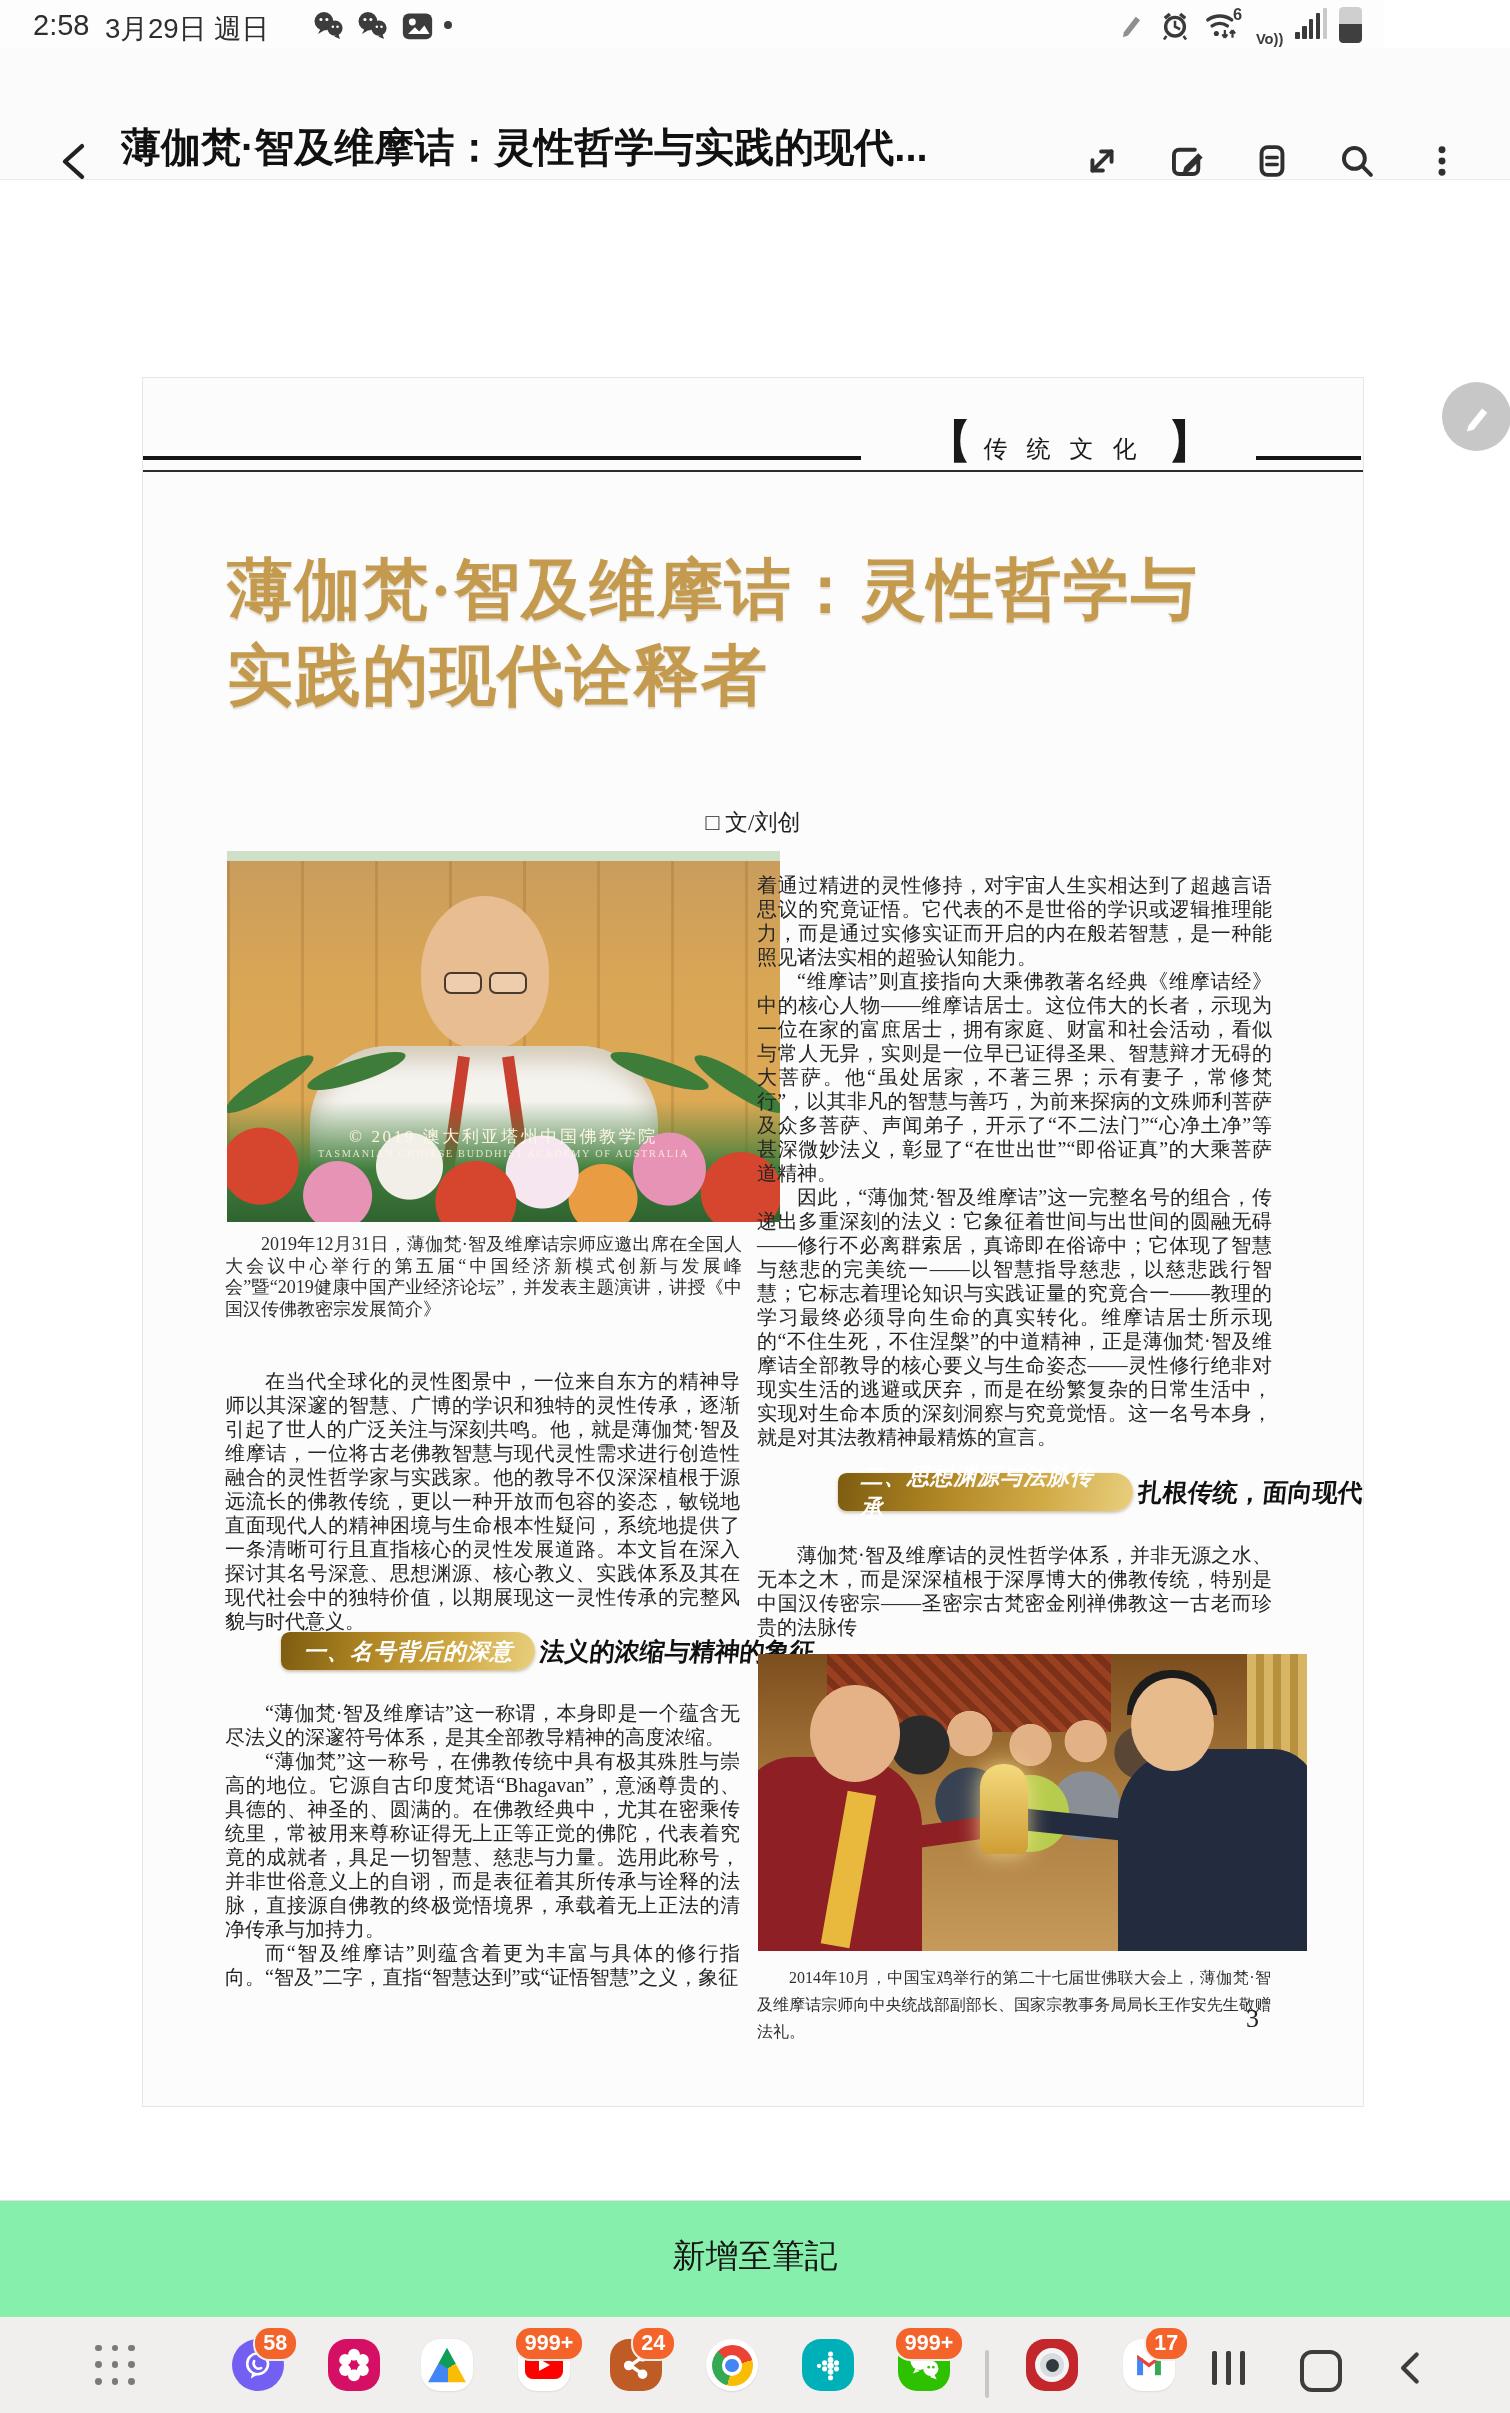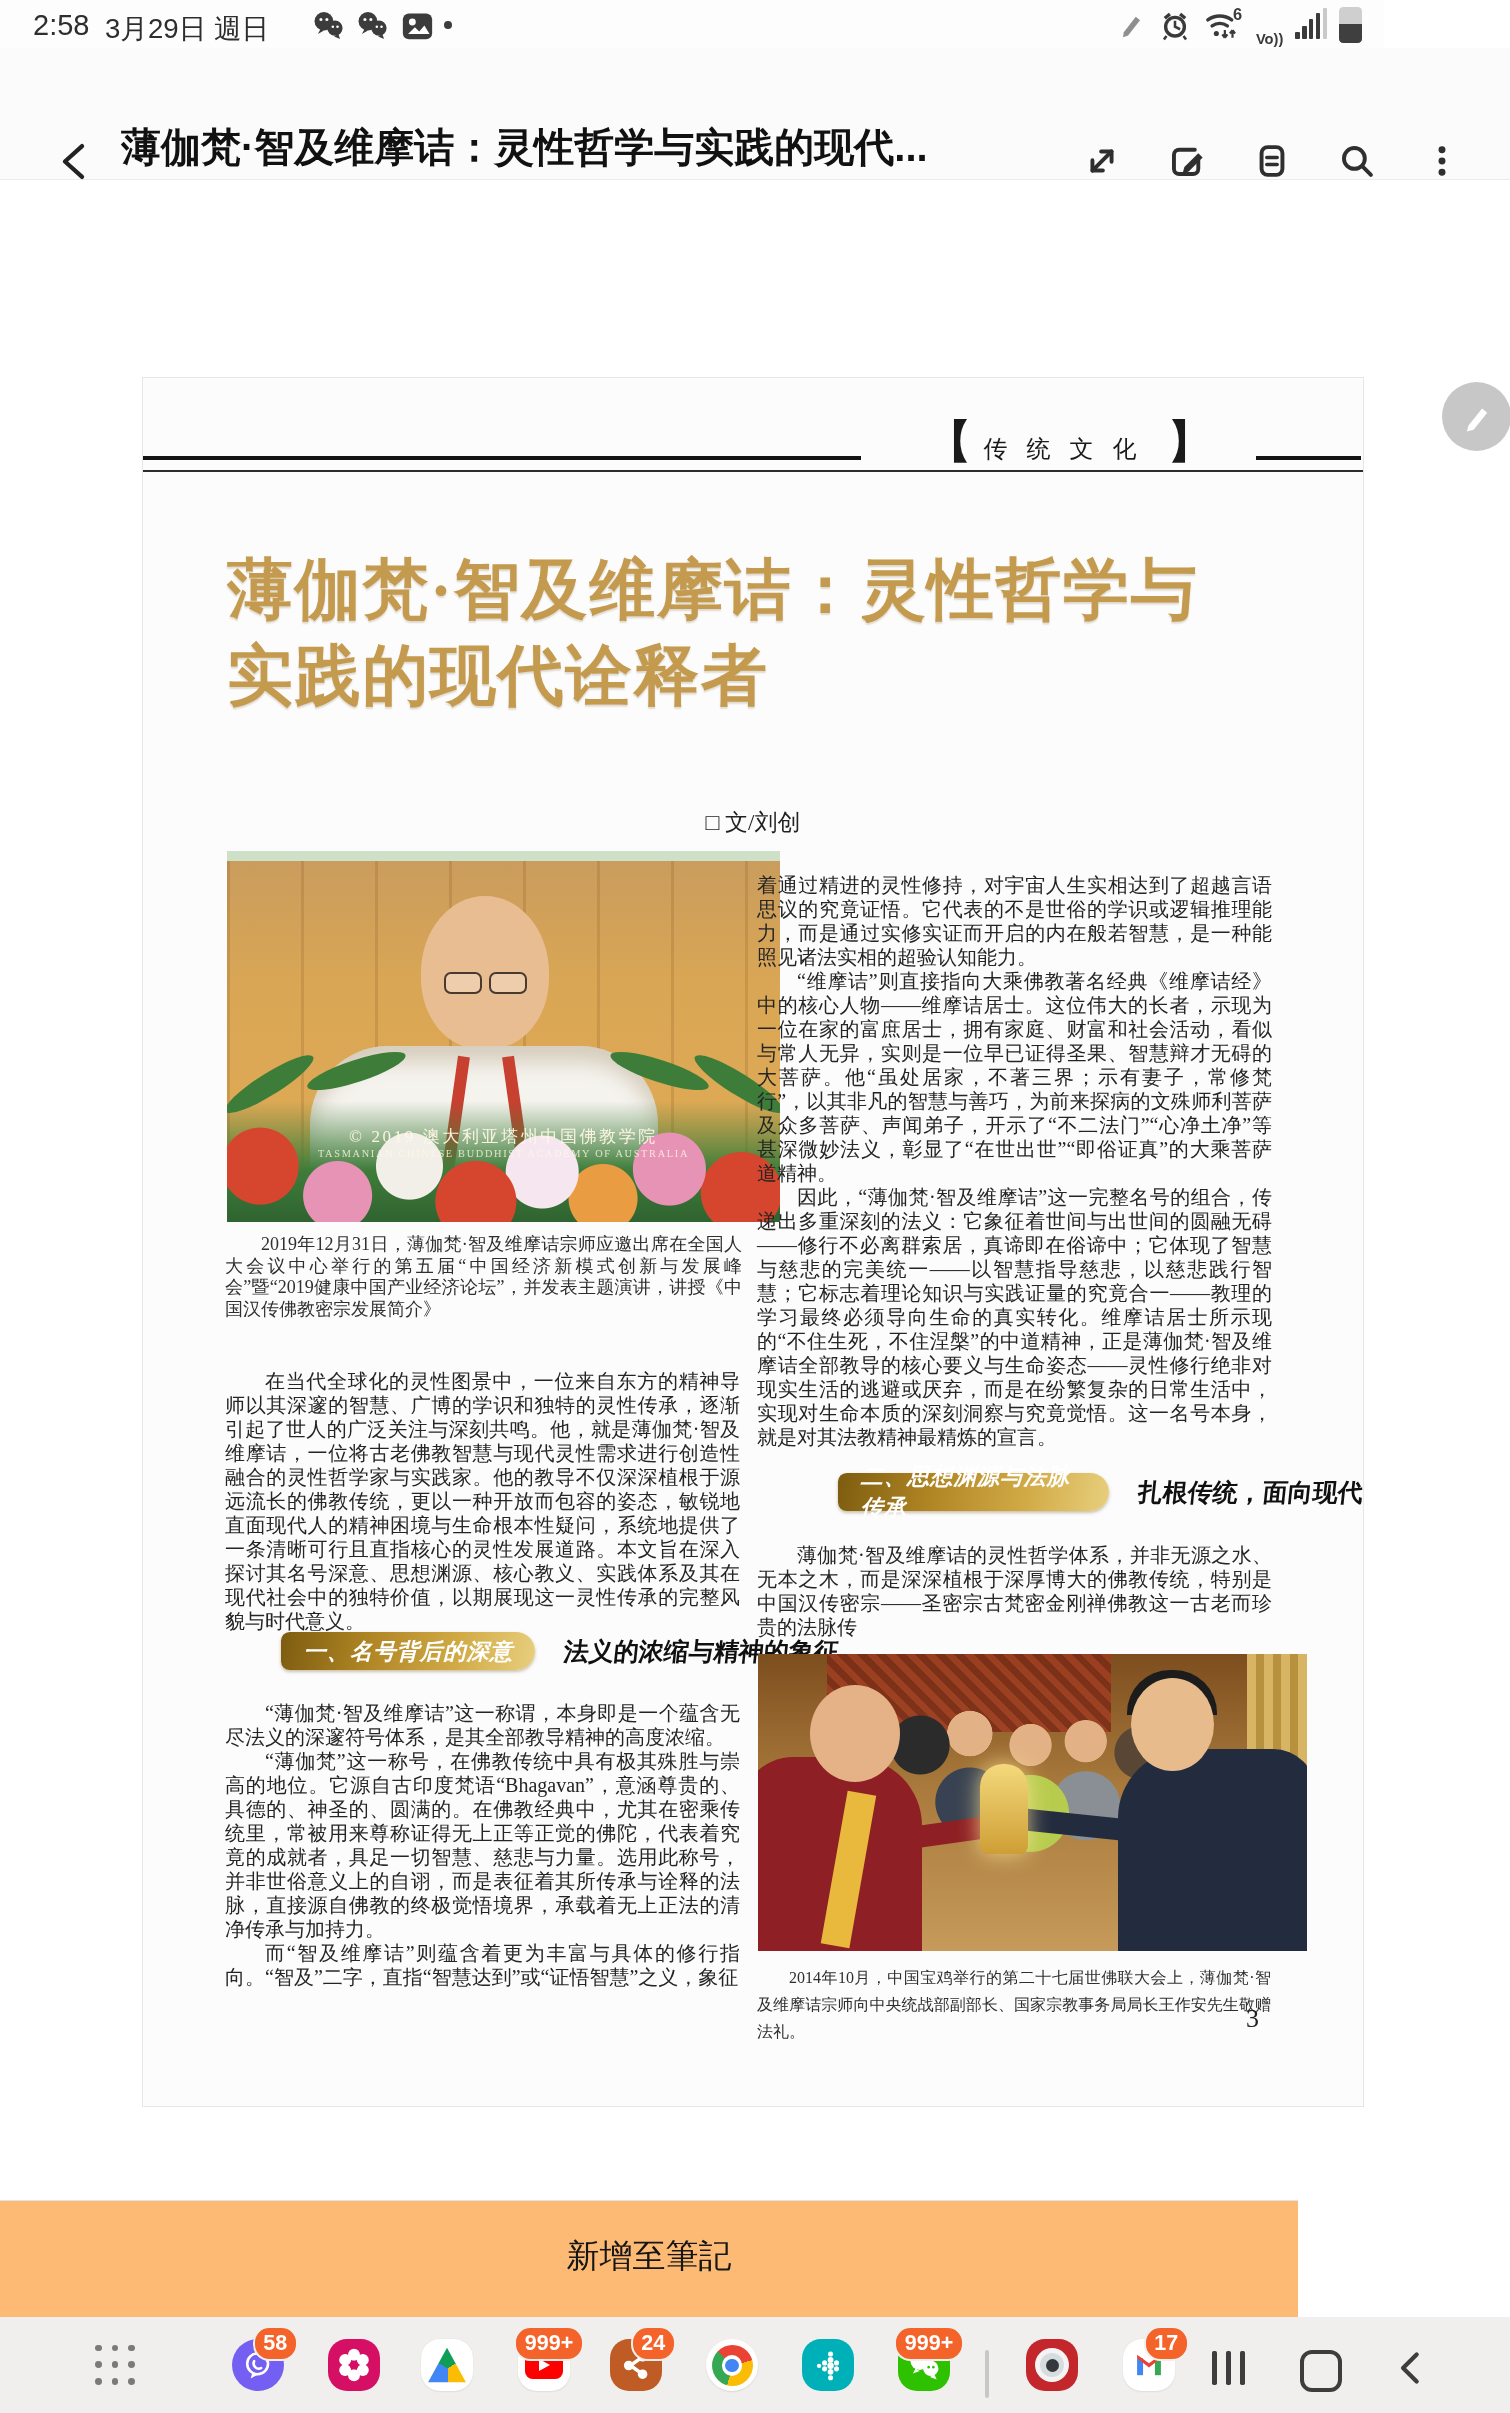--- a/index.html
+++ b/index.html
@@ -98,35 +98,35 @@
   .cap{position:absolute;font-size:18px;line-height:21.5px;color:#2f2f2f;text-align:justify;text-indent:2em;}
   .cap1{left:82px;top:856px;width:517px;}
   .cap2{left:614px;top:1586px;width:514px;font-size:16px;line-height:27px;}
   .col{position:absolute;font-size:20px;line-height:24px;color:#252525;text-align:justify;margin-top:20px;}
   .col p{margin:0;text-indent:2em;}
   .col p.noindent{text-indent:0;}
   .colL1{left:82px;top:971px;width:515px;}
   .colL2{left:82px;top:1303px;width:515px;}
   .colR1{left:614px;top:475px;width:515px;}
   .colRD{left:614px;top:1145px;width:515px;}
-  .badge-row{position:absolute;display:flex;align-items:center;gap:29px;}
+  .badge-row{position:absolute;display:flex;align-items:center;gap:5px;}
   .badge-row1{left:138px;top:1254px;}
   .badge-row2{left:695px;top:1095px;}
   .gold-pill{height:38px;display:flex;align-items:center;padding:0 22.4px;border-radius:8.6px 19px 19px 8.6px;
      background:linear-gradient(100deg,#7d5c10,#b08624 35%,#d2ab47 70%,#e8cf7e);
      color:#fff;font-weight:bold;font-size:22.4px;letter-spacing:0.9px;font-style:italic;
      font-family:"Liberation Sans",sans-serif;box-shadow:0 1.7px 3.4px rgba(100,70,10,.35);}
   .badge-sub{font-size:25px;font-weight:900;color:#101010;transform:skewX(-6deg);
      font-family:"Liberation Sans",sans-serif;letter-spacing:0px;white-space:nowrap;}
   .pagenum{position:absolute;left:1103px;top:1626px;font-size:26px;color:#222;}
   
   .fab{position:absolute;left:1442px;top:202px;width:69px;height:69px;border-radius:50%;background:#c7c7c7;
        display:flex;align-items:center;justify-content:center;}
   
-  .note-bar{position:absolute;left:0;top:2200px;width:1298px;height:117px;background:#fdba74;border-top:0.9px solid #e4e2e0;}
+  .note-bar{position:absolute;left:0;top:2200px;width:1510px;height:117px;background:#86efac;border-top:0.9px solid #e4e2e0;}
   .note-label{position:absolute;left:0;top:33px;width:100%;text-align:center;font-size:33px;color:#161616;}
   
   .dock{position:absolute;left:0;top:2317px;width:1510px;height:97px;background:#f1efed;}
   .dk{position:absolute;top:22.4px;width:52px;height:52px;}
   .squircle{width:52px;height:52px;border-radius:19px;position:relative;display:flex;align-items:center;justify-content:center;overflow:visible;}
   .round{border-radius:50%;}
   .nbadge{position:absolute;right:-13.8px;top:-13.8px;min-width:20.7px;height:31px;padding:0 8.6px;border-radius:16.4px;
      background:#f4632a;color:#fff;font-size:21.5px;font-weight:bold;display:flex;align-items:center;justify-content:center;
      border:2.6px solid #f1efed;box-sizing:content-box;}
   .grid-dots{position:absolute;top:27.6px;width:41px;height:41px;display:grid;grid-template-columns:repeat(3,1fr);gap:8.6px;}

